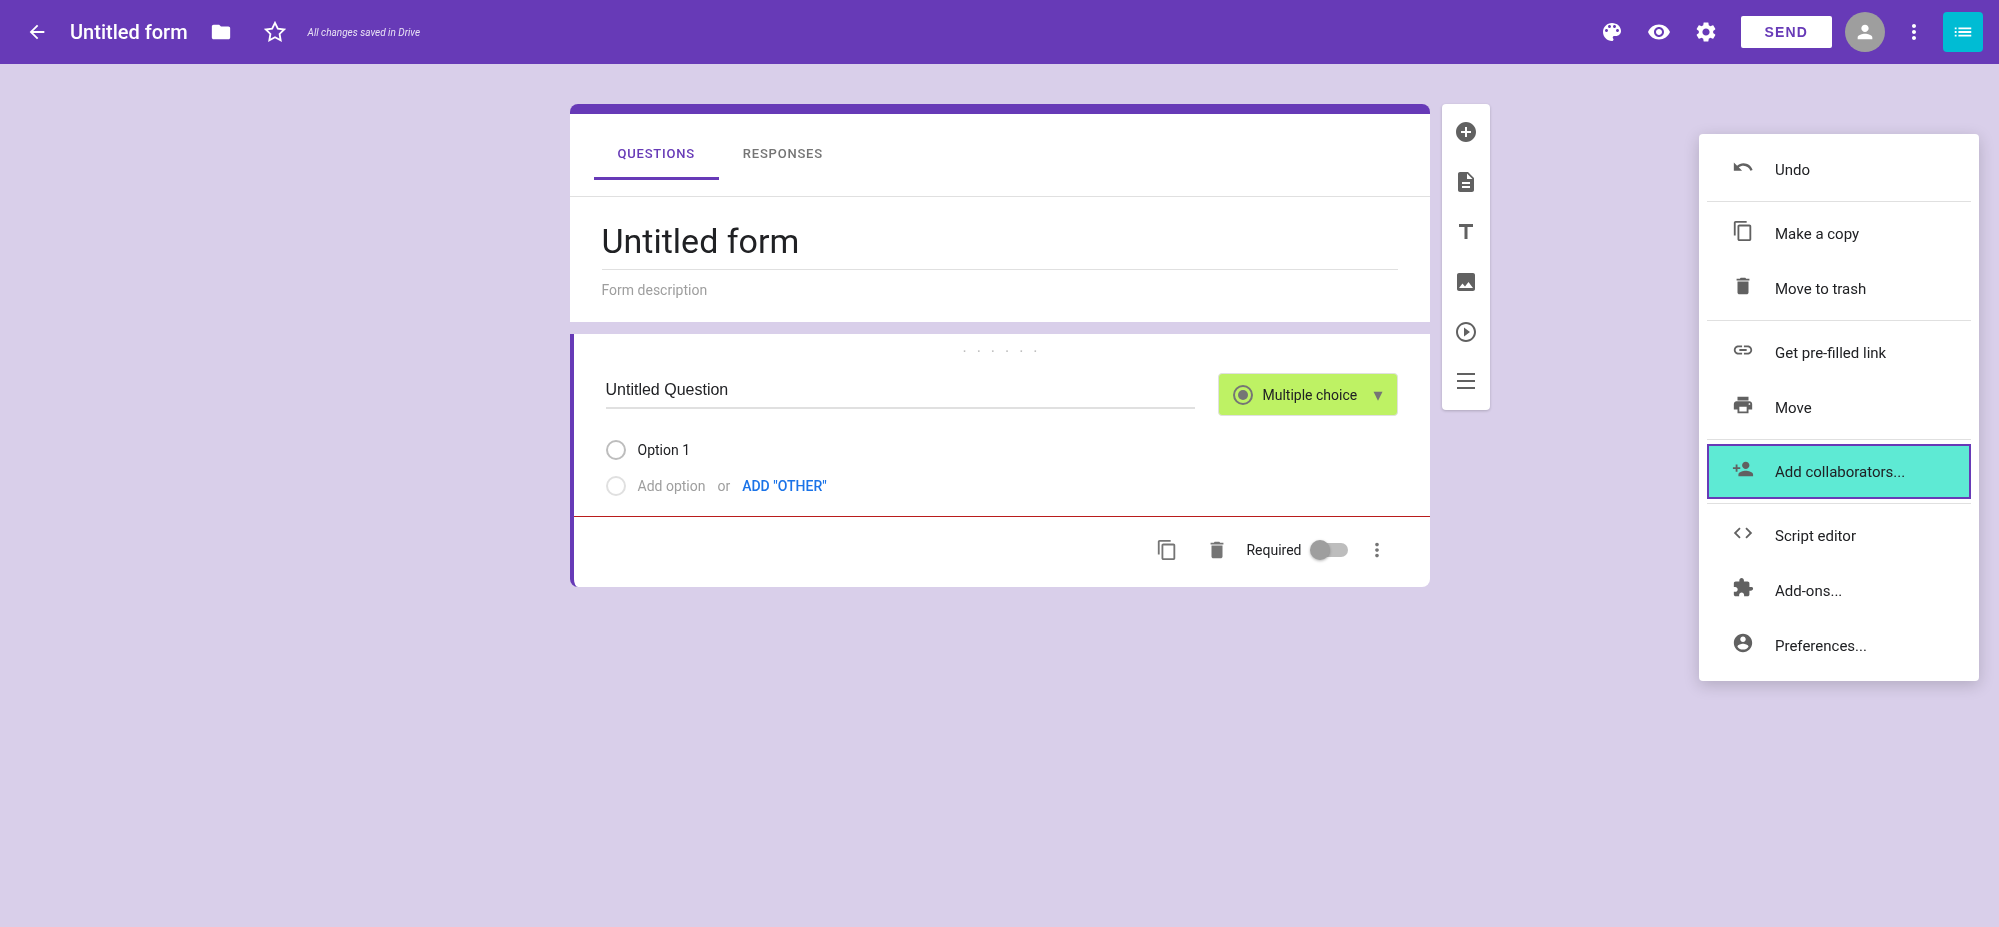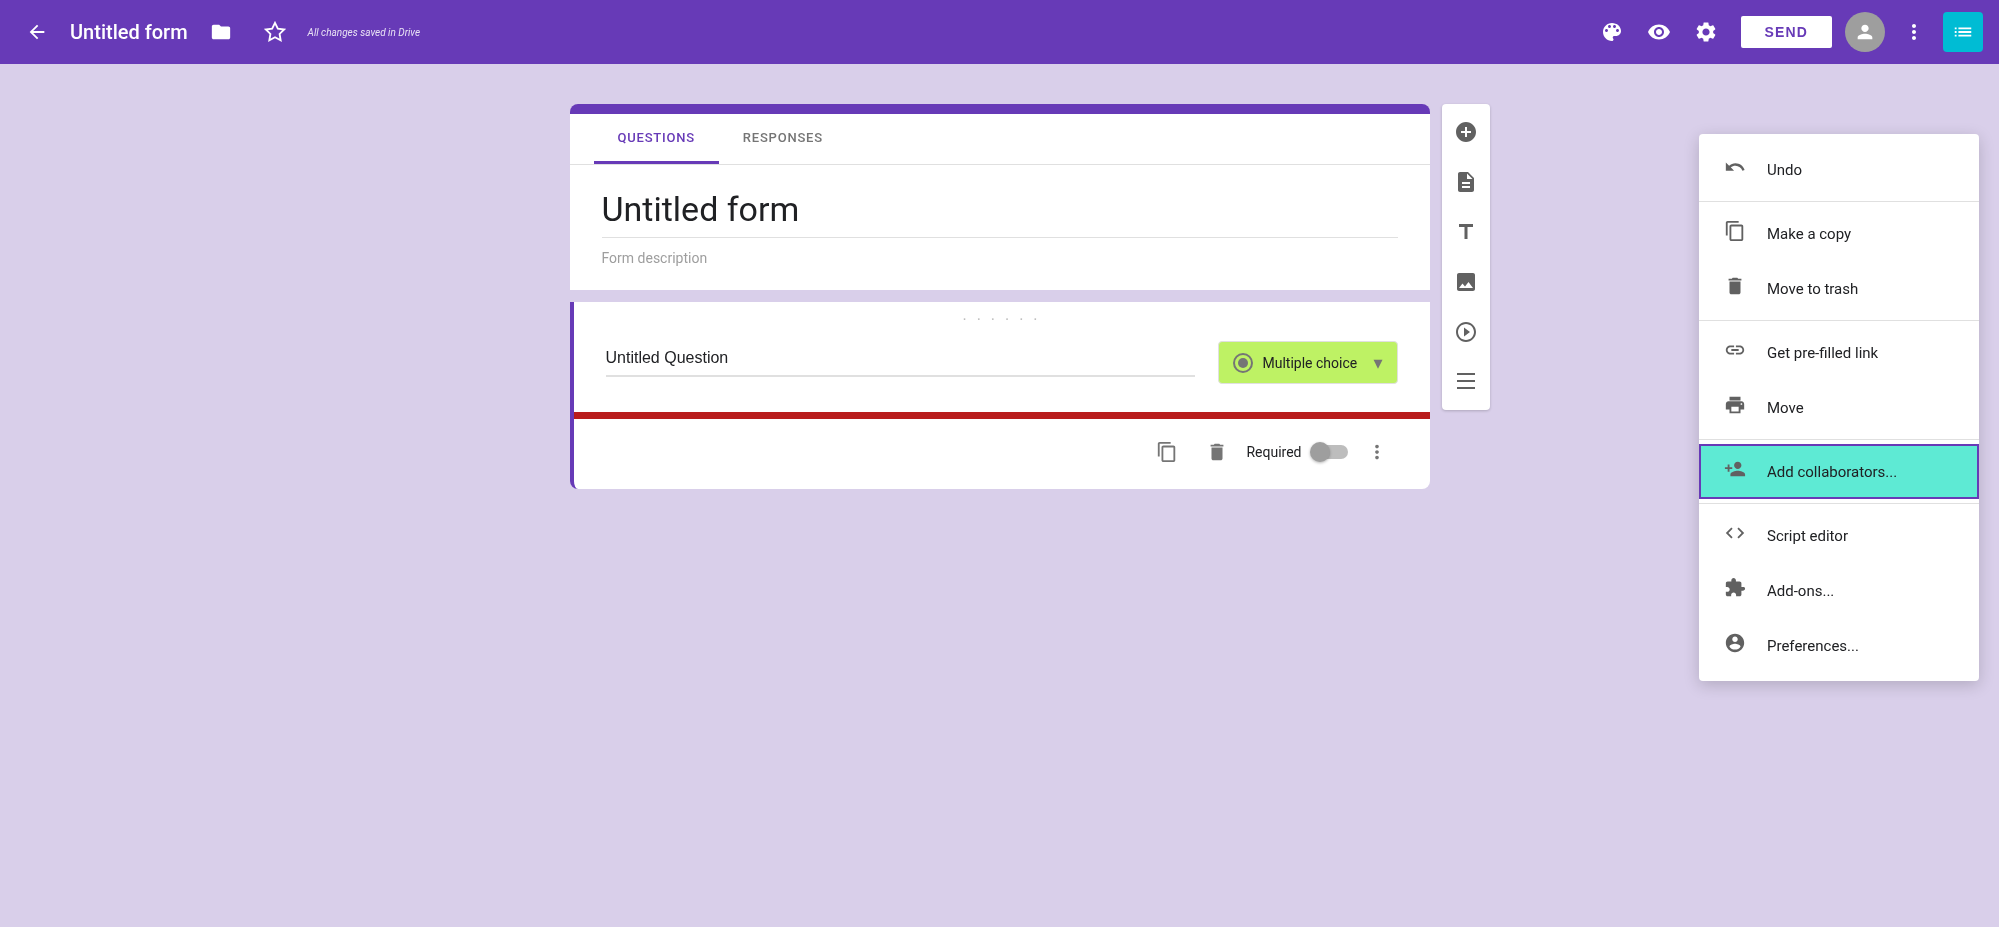--- a/index.html
+++ b/index.html
@@ -120,21 +120,21 @@
     
     .form-header-card {
       background: white;
       border-radius: 8px 8px 0 0;
       border-top: 10px solid #673ab7;
       margin-bottom: 0;
     }
     .form-tabs {
       display: flex;
       border-bottom: 1px solid #e0e0e0;
-      padding: 0 24px;
+      padding: 16px 24px;
     }
     .form-tab {
       padding: 16px 24px;
       font-size: 13px;
       font-weight: 500;
       letter-spacing: 0.06em;
       cursor: pointer;
       border-bottom: 3px solid transparent;
       color: #757575;
       text-transform: uppercase;
@@ -263,21 +263,21 @@
       cursor: pointer;
     }
 
     
     .question-footer {
       display: flex;
       align-items: center;
       justify-content: flex-end;
       padding: 12px 32px 0;
       gap: 8px;
-      border-top: 7px solid #b91c1c;
+      border-top: 1px solid #b91c1c;
       margin-top: 12px;
     }
     .footer-icon-btn {
       background: none;
       border: none;
       cursor: pointer;
       padding: 10px;
       border-radius: 50%;
       color: #757575;
       font-size: 20px;
@@ -349,21 +349,21 @@
     
     .dropdown-menu {
       position: absolute;
       right: 20px;
       top: 70px;
       background: white;
       border-radius: 4px;
       box-shadow: 0 4px 16px rgba(0,0,0,0.18);
       width: 280px;
       z-index: 100;
-      padding: 8px 0;
+      padding: 8px 8px;
     }
     .dropdown-item {
       display: flex;
       align-items: center;
       gap: 20px;
       padding: 14px 24px;
       font-size: 15px;
       color: #202124;
       cursor: pointer;
       transition: background 0.1s;
@@ -468,20 +468,32 @@
         <input class="question-input" type="text" value="Untitled Question" style="">
         <div class="question-type-select">
           <div class="question-type-radio">
             <div class="question-type-radio-inner"></div>
           </div>
           <span class="question-type-label">Multiple choice</span>
           <span class="question-type-arrow">▾</span>
         </div>
       </div>
 
+      <div class="options-section">
+        <div class="option-row">
+          <div class="option-radio"></div>
+          <span class="option-text">Option 1</span>
+        </div>
+        <div class="option-row">
+          <div class="option-radio" style="border-color: #e0e0e0;"></div>
+          <span class="option-add-text">Add option</span>
+          <span class="option-add-text"> or </span>
+          <span class="option-add-other">ADD "OTHER"</span>
+        </div>
+      </div>
 
       <div class="question-footer">
         <button class="footer-icon-btn">
           <svg width="22" height="22" viewBox="0 0 24 24" fill="#757575">
               <path d="M16 1H4c-1.1 0-2 .9-2 2v14h2V3h12V1zm3 4H8c-1.1 0-2 .9-2 2v14c0 1.1.9 2 2 2h11c1.1 0 2-.9 2-2V7c0-1.1-.9-2-2-2zm0 16H8V7h11v14z"></path>
             </svg>
         </button>
         <button class="footer-icon-btn">
           <svg width="22" height="22" viewBox="0 0 24 24" fill="#757575">
               <path d="M6 19c0 1.1.9 2 2 2h8c1.1 0 2-.9 2-2V7H6v12zM19 4h-3.5l-1-1h-5l-1 1H5v2h14V4z"></path>

